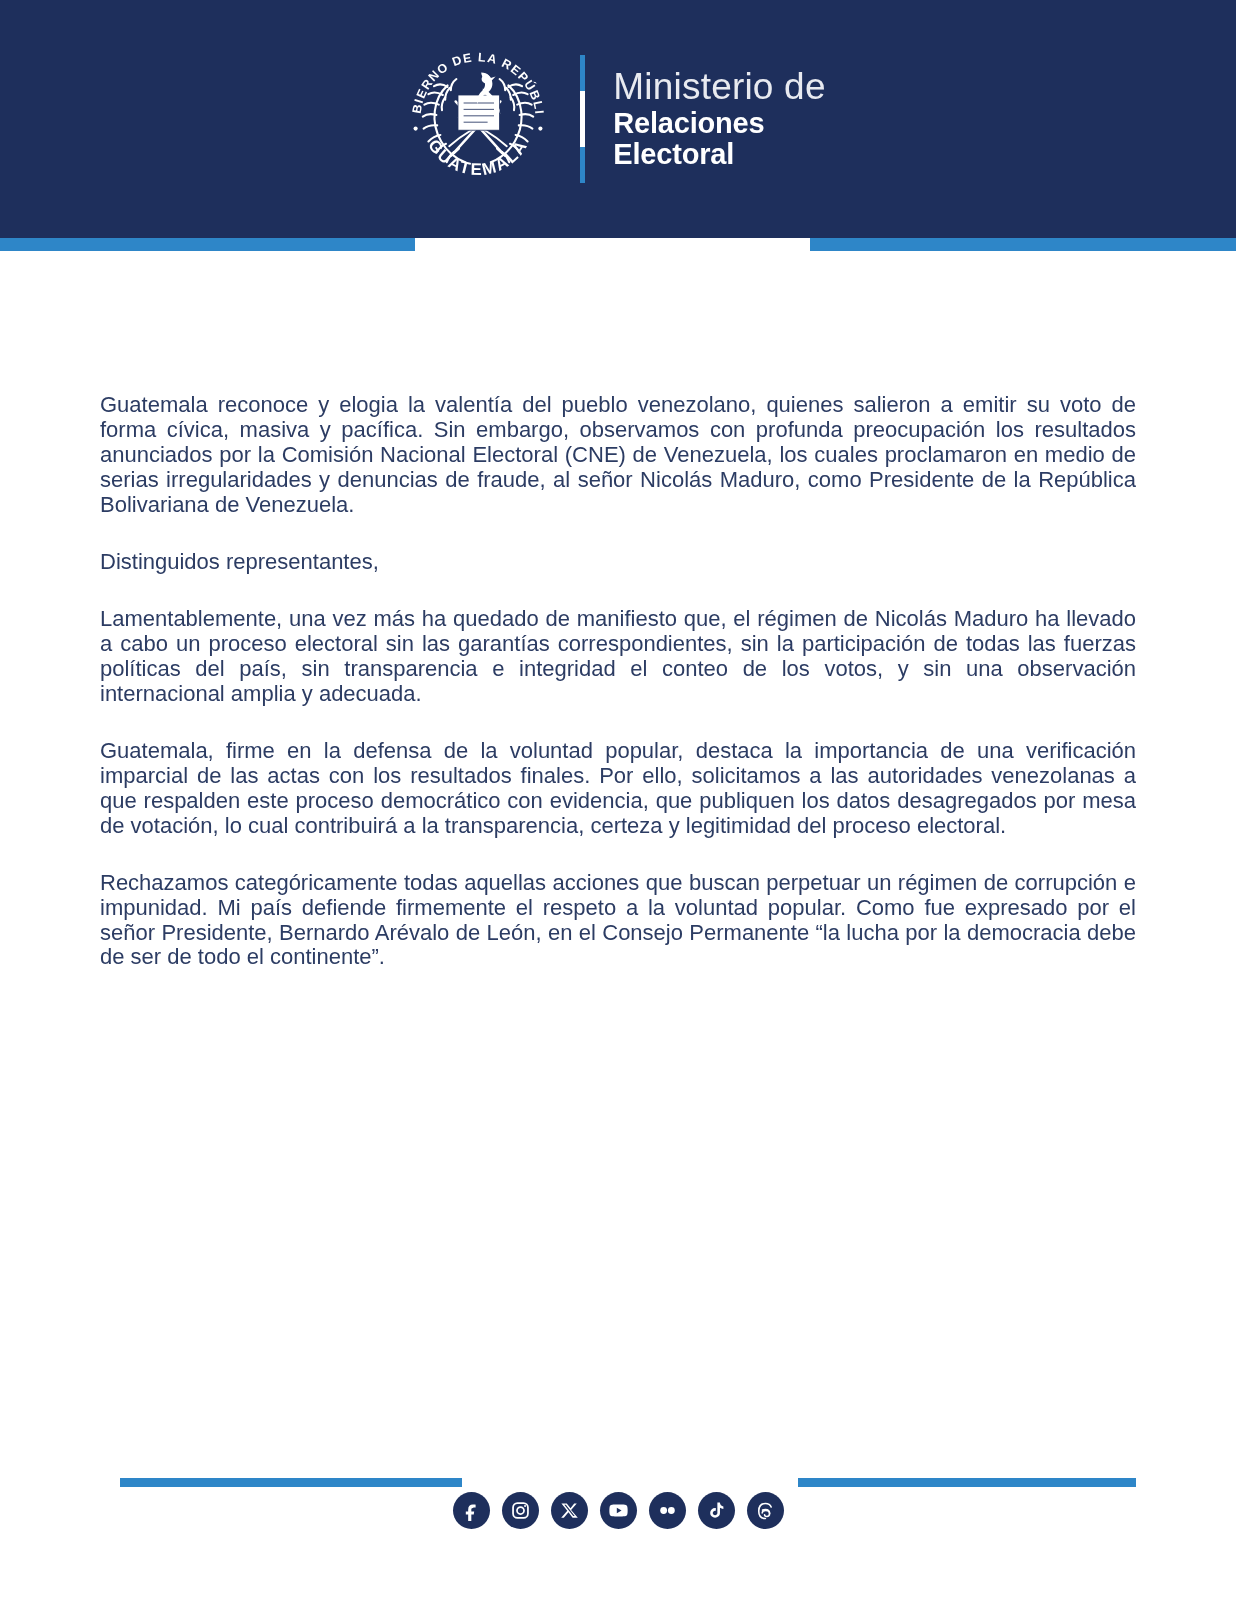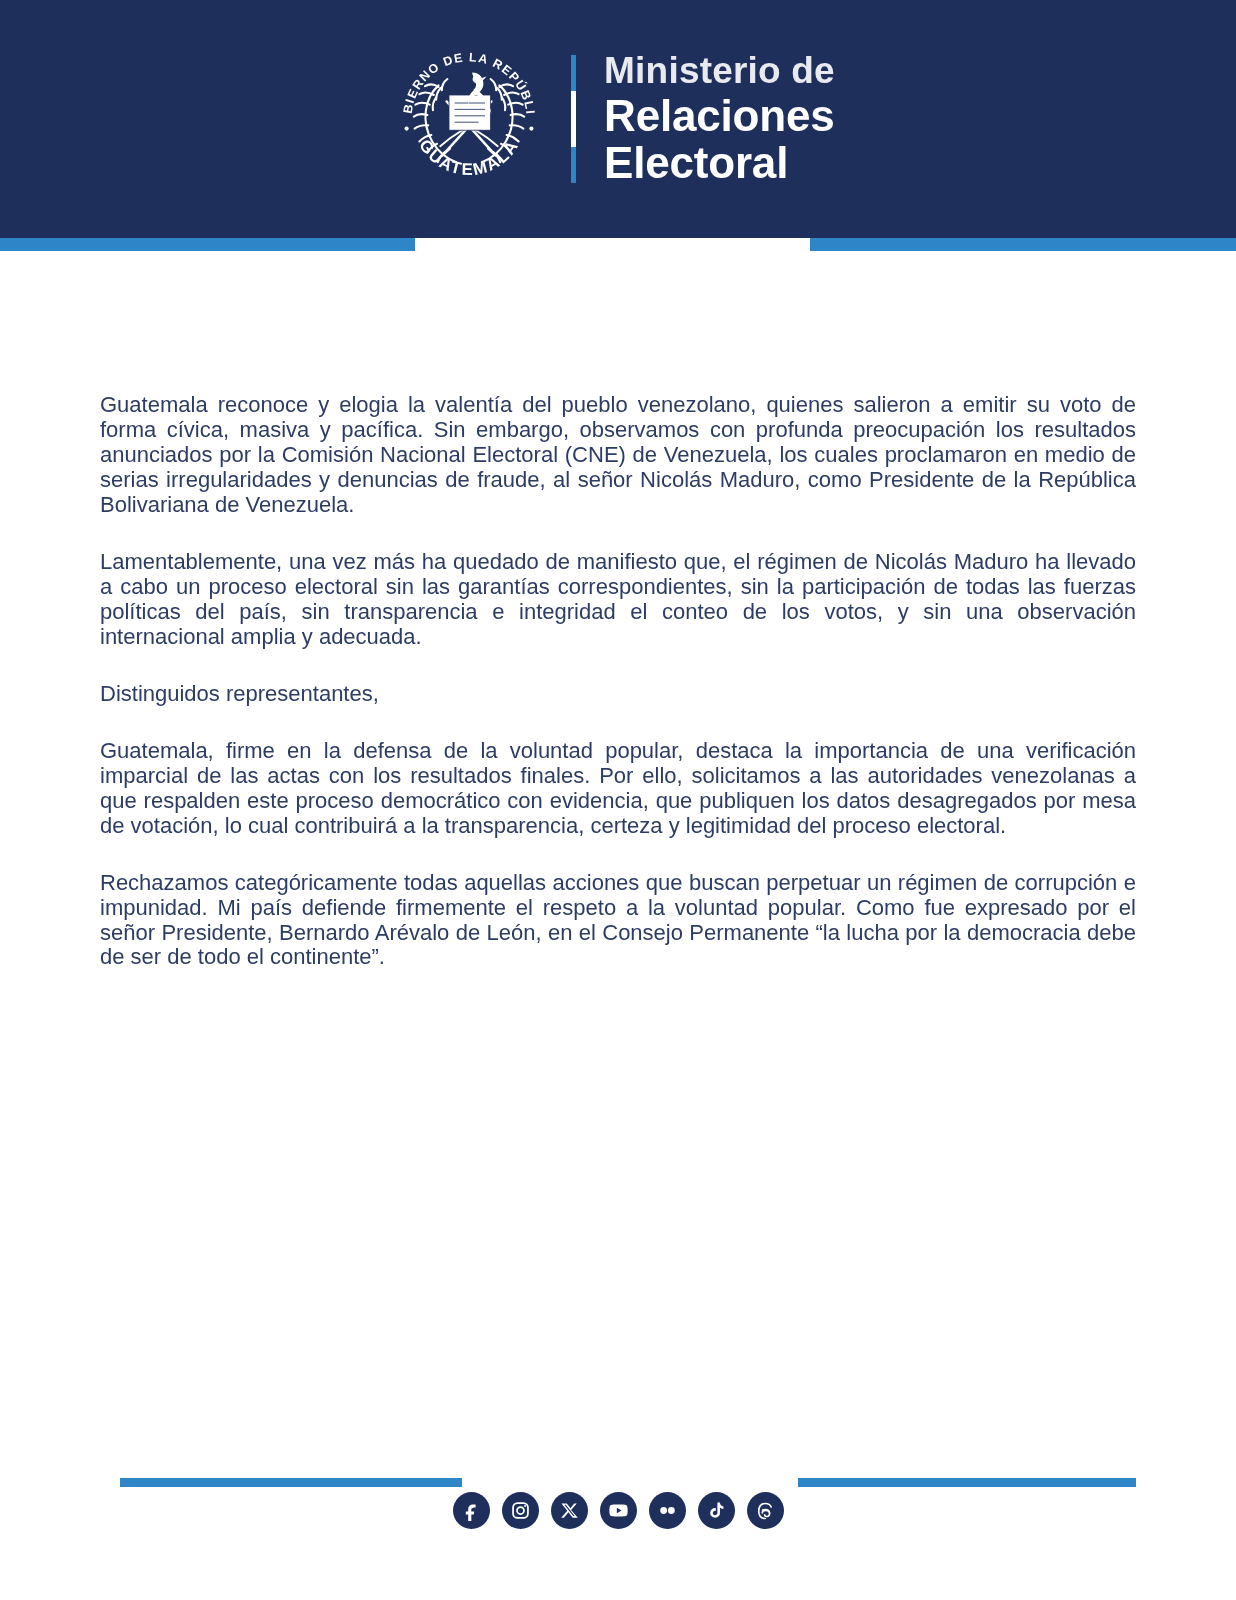--- a/index.html
+++ b/index.html
@@ -56,27 +56,27 @@
         #2e86c8 0%, #2e86c8 28%,
         #ffffff 28%, #ffffff 72%,
         #2e86c8 72%, #2e86c8 100%);
     flex: 0 0 auto;
   }
 
   
   .wordmark { flex: 0 0 auto; line-height: 1; }
   .wm-line1 {
     font-size: 37px;
-    font-weight: 700;
+    font-weight: 400;
     color: #e8eaf0;
     letter-spacing: 0.2px;
     margin-bottom: 3px;
   }
   .wm-line2, .wm-line3 {
-    font-size: 44px;
+    font-size: 29px;
     font-weight: 700;
     color: #ffffff;
     letter-spacing: -0.2px;
     line-height: 1.07;
   }
 
   
   .accent-bar {
     position: relative;
     width: 1236px;
@@ -250,22 +250,22 @@
     </div>
   </div>
 
   <div class="accent-bar">
     <div class="accent-seg accent-left"></div>
     <div class="accent-seg accent-right"></div>
   </div>
 
   <div class="content">
     <p class="para">Guatemala reconoce y elogia la valentía del pueblo venezolano, quienes salieron a emitir su voto de forma cívica, masiva y pacífica. Sin embargo, observamos con profunda preocupación los resultados anunciados por la Comisión Nacional Electoral (CNE) de Venezuela, los cuales proclamaron en medio de serias irregularidades y denuncias de fraude, al señor Nicolás Maduro, como Presidente de la República Bolivariana de Venezuela.</p>
+    <p class="para nojustify">Distinguidos representantes,</p>
     <p class="para">Lamentablemente, una vez más ha quedado de manifiesto que, el régimen de Nicolás Maduro ha llevado a cabo un proceso electoral sin las garantías correspondientes, sin la participación de todas las fuerzas políticas del país, sin transparencia e integridad el conteo de los votos, y sin una observación internacional amplia y adecuada.</p>
-    <p class="para nojustify">Distinguidos representantes,</p>
     <p class="para">Guatemala, firme en la defensa de la voluntad popular, destaca la importancia de una verificación imparcial de las actas con los resultados finales. Por ello, solicitamos a las autoridades venezolanas a que respalden este proceso democrático con evidencia, que publiquen los datos desagregados por mesa de votación, lo cual contribuirá a la transparencia, certeza y legitimidad del proceso electoral.</p>
     <p class="para">Rechazamos categóricamente todas aquellas acciones que buscan perpetuar un régimen de corrupción e impunidad. Mi país defiende firmemente el respeto a la voluntad popular. Como fue expresado por el señor Presidente, Bernardo Arévalo de León, en el Consejo Permanente “la lucha por la democracia debe de ser de todo el continente”.</p>
   </div>
 
   <div class="footer-rules">
     <div class="rule rule-left"></div>
     <div class="rule rule-right"></div>
   </div>
 
   <div class="social">

